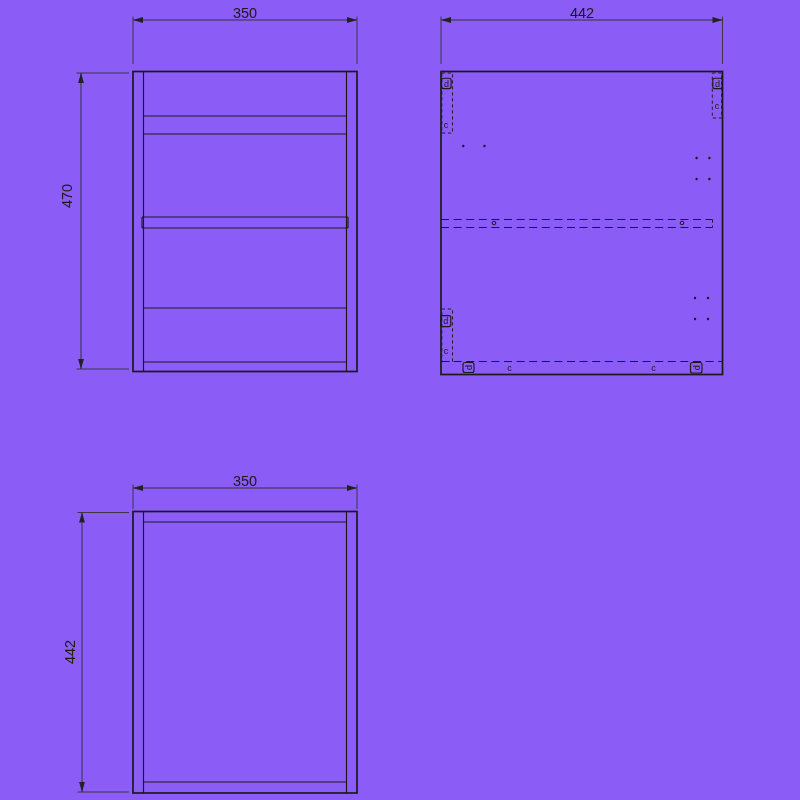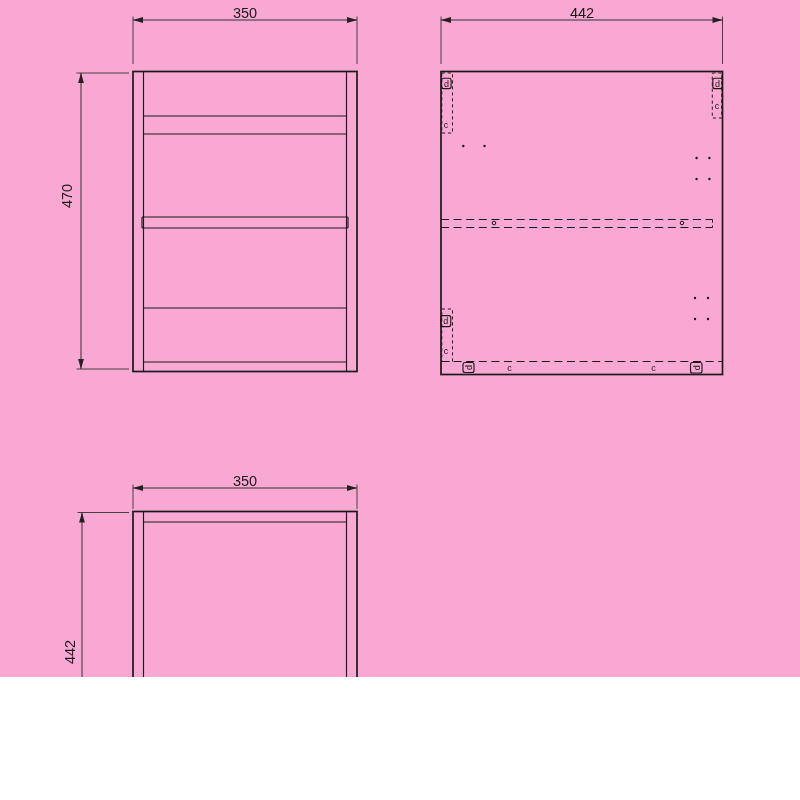--- a/index.html
+++ b/index.html
@@ -1,19 +1,19 @@
 <!DOCTYPE html>
 <html><head>
 <meta charset="utf-8">
 <style>
   html, body { margin: 0; padding: 0; background: #ffffff; }
   .stage {
     position: relative;
-    width: 800px; height: 677px;
-    background: #f9a8d4;
+    width: 800px; height: 800px;
+    background: #8b5cf6;
     font-family: "Liberation Sans", sans-serif;
     overflow: hidden;
   }
   svg { display: block; }
   .outline   { fill: none; stroke: #1a1a1a; stroke-width: 1.7; }
   .thin      { fill: none; stroke: #1a1a1a; stroke-width: 1.15; }
   .dimline   { fill: none; stroke: #333333; stroke-width: 1; }
   .extline   { fill: none; stroke: #333333; stroke-width: 0.9; }
   .arrow     { fill: #222222; stroke: none; }
   .dash      { fill: none; stroke: #1a1a1a; stroke-width: 1.1; stroke-dasharray: 8 4.6; }

